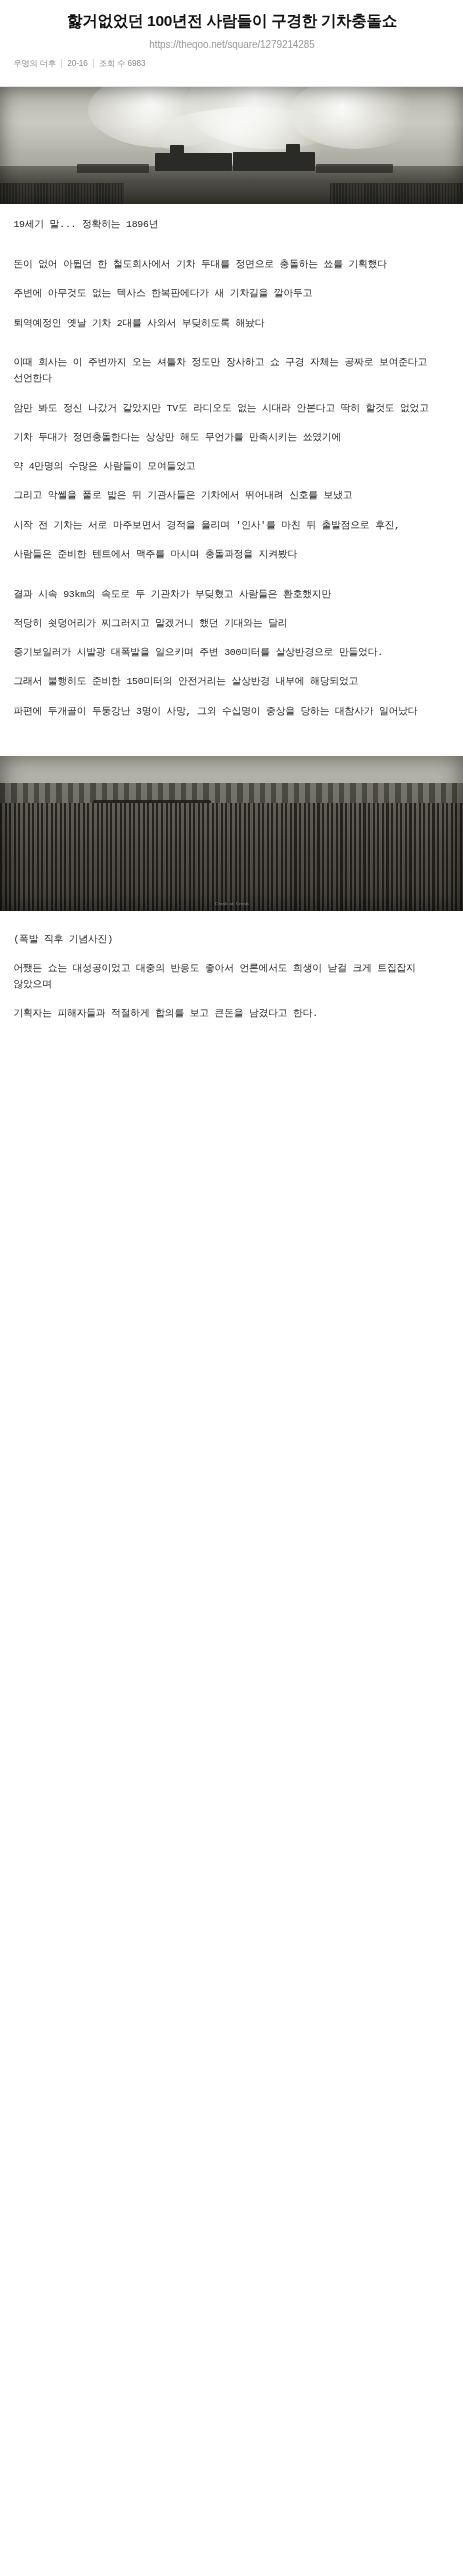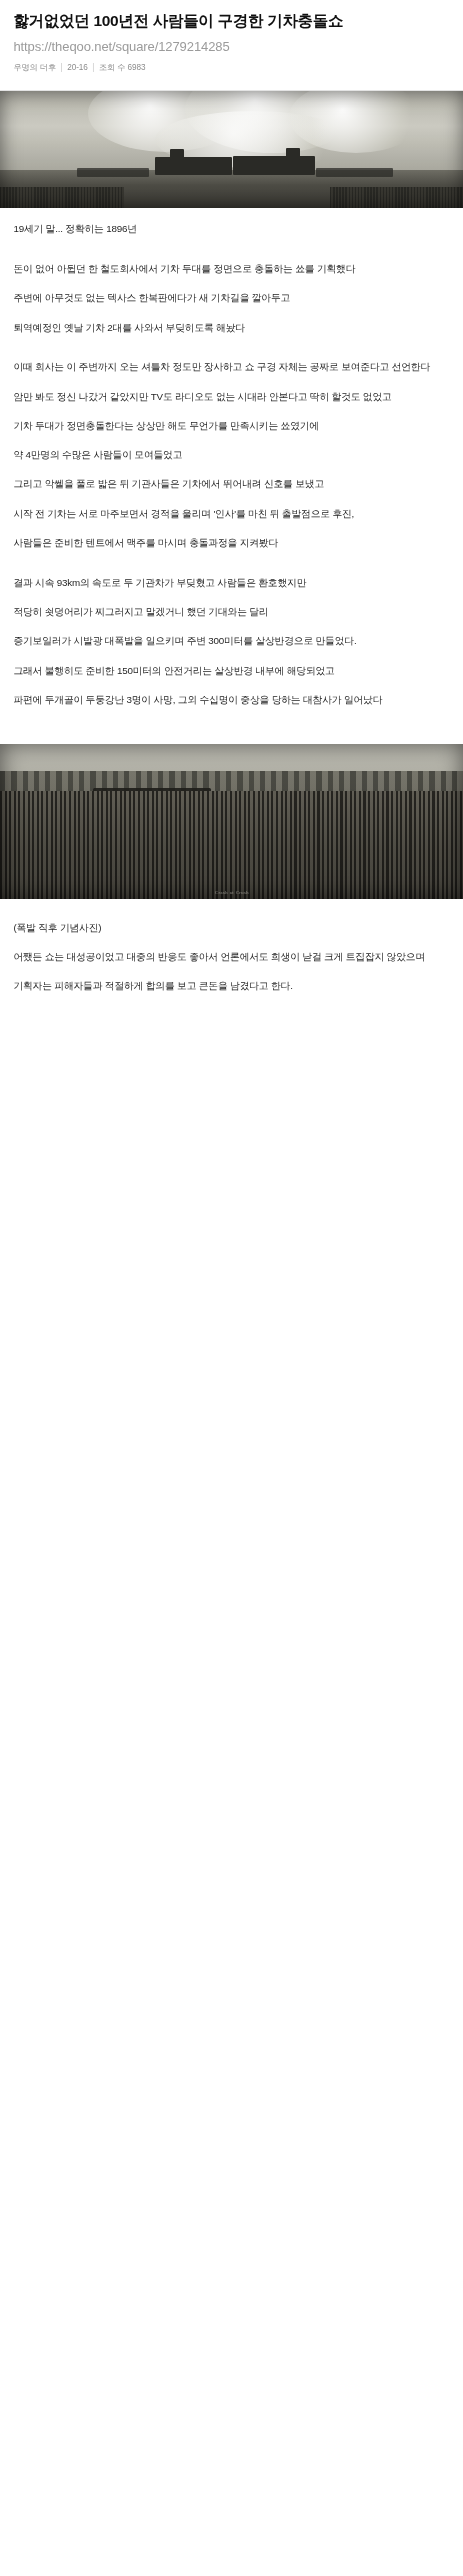--- a/index.html
+++ b/index.html
@@ -16,31 +16,32 @@
   .page {
     width: 464px;
     margin: 0 auto;
     background: #ffffff;
     position: relative;
   }
 
   
   .header {
     padding: 11.3px 13.4px 0 13.4px;
+    text-align: center;
   }
   .post-title {
     font-size: 15.5px;
     font-weight: bold;
     line-height: 1.3;
     color: #111111;
     letter-spacing: -0.3px;
     margin: 0 0 7.2px 0;
   }
   .post-url {
-    font-size: 13px;
+    font-size: 10px;
     color: #9b9b9b;
     margin: 0 0 8.2px 0;
     letter-spacing: -0.1px;
     word-break: break-all;
   }
   .meta-row {
     display: flex;
     align-items: center;
     font-size: 8.2px;
     color: #8c8c8c;
@@ -154,20 +155,21 @@
   .body {
     padding: 13.4px 13.4px 20.6px 13.4px;
   }
   .para {
     font-size: 9.8px;
     line-height: 1.62;
     color: #1f1f1f;
     letter-spacing: -0.2px;
     margin: 0 0 13.4px 0;
     word-break: keep-all;
+    font-family: Liberation Mono, monospace;
   }
   .para.gap-lg {
     margin-bottom: 24px;
   }
   .after-image {
     padding-top: 21px;
   }
 </style>
 </head>
 <body>

